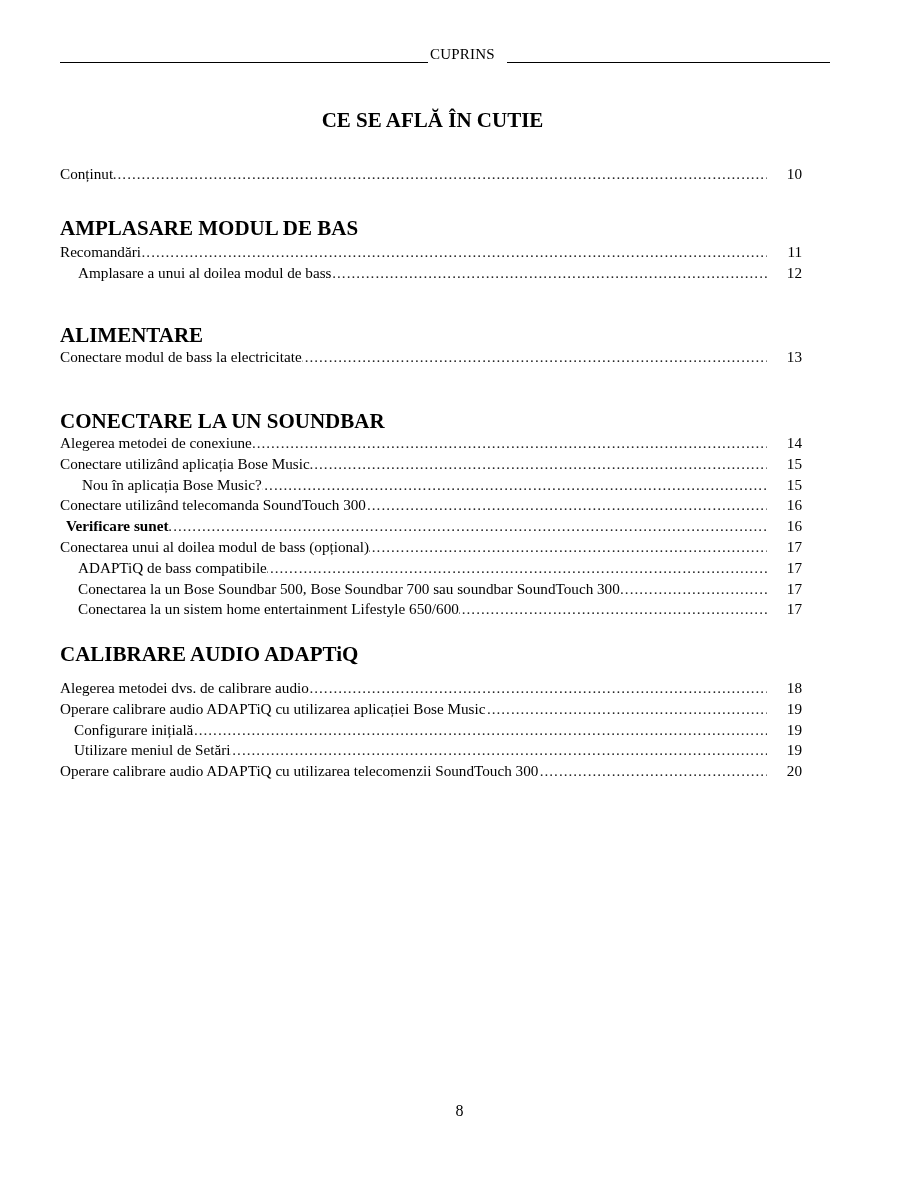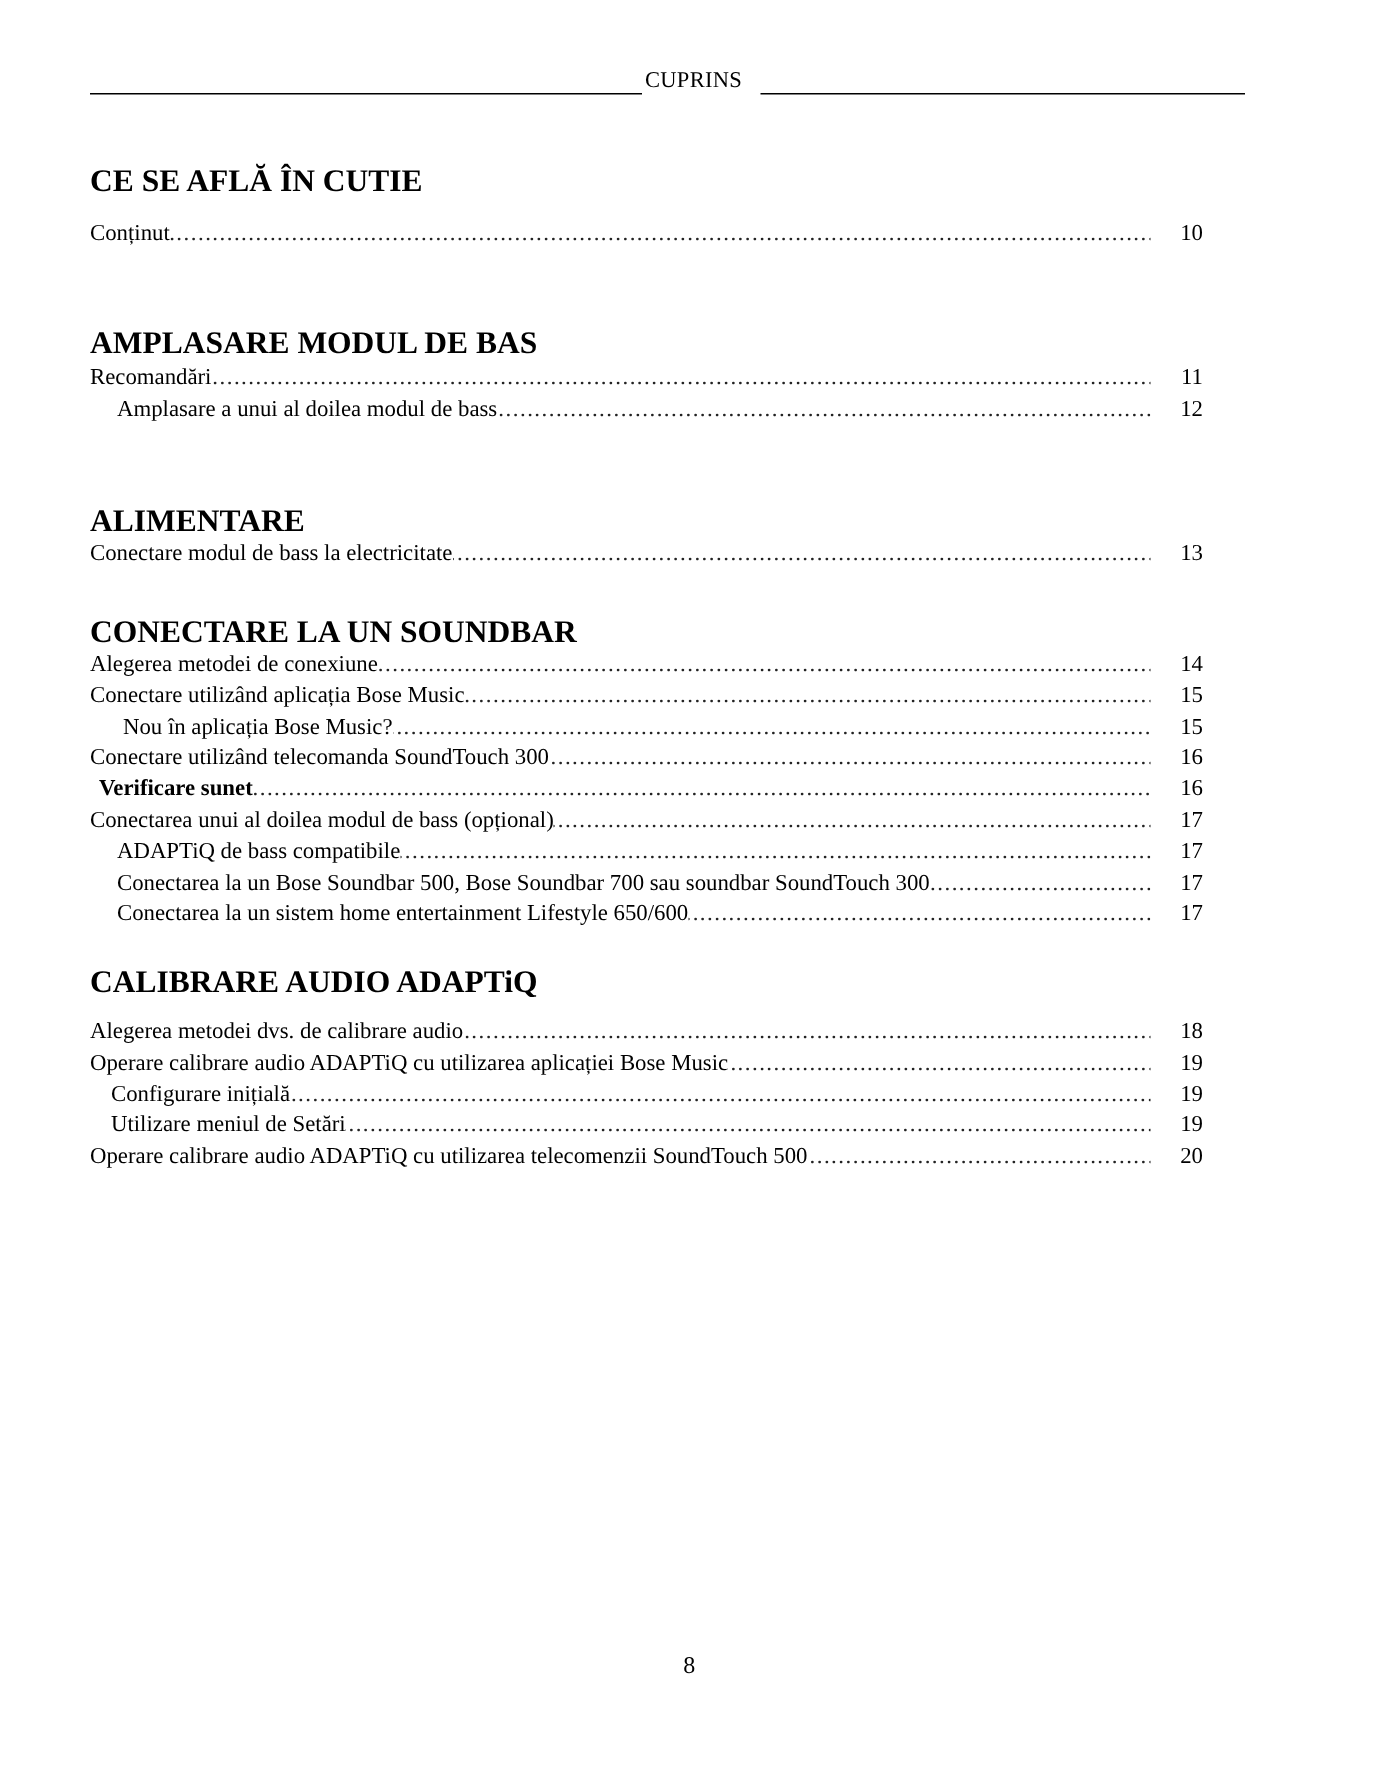--- a/index.html
+++ b/index.html
@@ -22,41 +22,41 @@
 <body>
 
 <div class="header">
   <div class="line l1"></div>
   <span class="title">CUPRINS</span>
   <div class="line l2"></div>
 </div>
 
 <div id="toc">
     <div class="section" style="top: 108px;">
-      <h2 class="sec-title" style="margin-bottom: 14px;">CE SE AFLĂ ÎN CUTIE</h2>
+      <h2 class="sec-title" style="margin-bottom: 32px; text-align: center;">CE SE AFLĂ ÎN CUTIE</h2>
       <div class="entry">
         <span class="dots" style="left: 0px;">........................................................................................................................................................................................................</span>
         <span class="text" style="left: 0px;">Conținut</span>
         <span class="page">10</span>
       </div>
     </div>
     <div class="section" style="top: 216px;">
       <h2 class="sec-title" style="margin-bottom: 2px;">AMPLASARE MODUL DE BAS</h2>
       <div class="entry">
         <span class="dots" style="left: 0px;">........................................................................................................................................................................................................</span>
         <span class="text" style="left: 0px;">Recomandări</span>
         <span class="page">11</span>
       </div>
       <div class="entry">
         <span class="dots" style="left: 18px;">........................................................................................................................................................................................................</span>
         <span class="text" style="left: 18px;">Amplasare a unui al doilea modul de bass</span>
         <span class="page">12</span>
       </div>
     </div>
-    <div class="section" style="top: 323px; margin-top: 12px;">
+    <div class="section" style="top: 323px;">
       <h2 class="sec-title" style="margin-bottom: 0px;">ALIMENTARE</h2>
       <div class="entry">
         <span class="dots" style="left: 0px;">........................................................................................................................................................................................................</span>
         <span class="text" style="left: 0px;">Conectare modul de bass la electricitate</span>
         <span class="page">13</span>
       </div>
     </div>
     <div class="section" style="top: 409px;">
       <h2 class="sec-title" style="margin-bottom: 0px;">CONECTARE LA UN SOUNDBAR</h2>
       <div class="entry">
@@ -122,19 +122,19 @@
         <span class="text" style="left: 14px;">Configurare inițială</span>
         <span class="page">19</span>
       </div>
       <div class="entry">
         <span class="dots" style="left: 14px;">........................................................................................................................................................................................................</span>
         <span class="text" style="left: 14px;">Utilizare meniul de Setări</span>
         <span class="page">19</span>
       </div>
       <div class="entry">
         <span class="dots" style="left: 0px;">........................................................................................................................................................................................................</span>
-        <span class="text" style="left: 0px;">Operare calibrare audio ADAPTiQ cu utilizarea telecomenzii SoundTouch 500</span>
+        <span class="text" style="left: 0px;">Operare calibrare audio ADAPTiQ cu utilizarea telecomenzii SoundTouch 300</span>
         <span class="page">20</span>
       </div>
     </div>
   </div>
 
 <div class="footer">8</div>
 
 </body></html>

